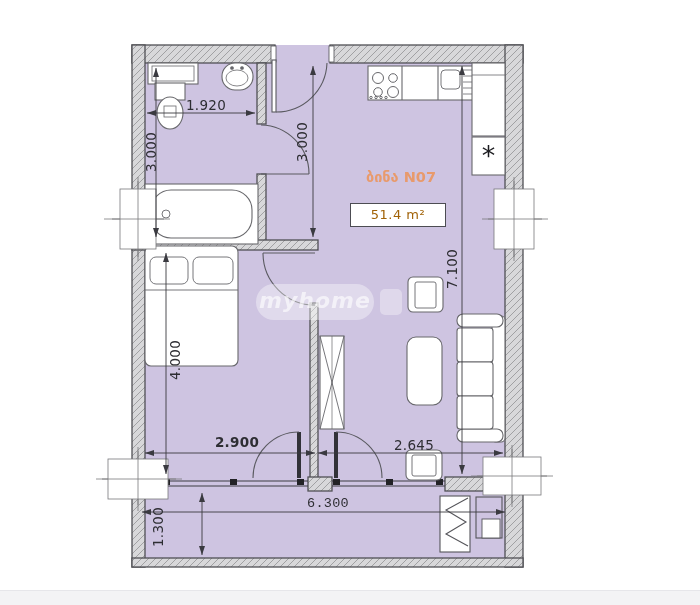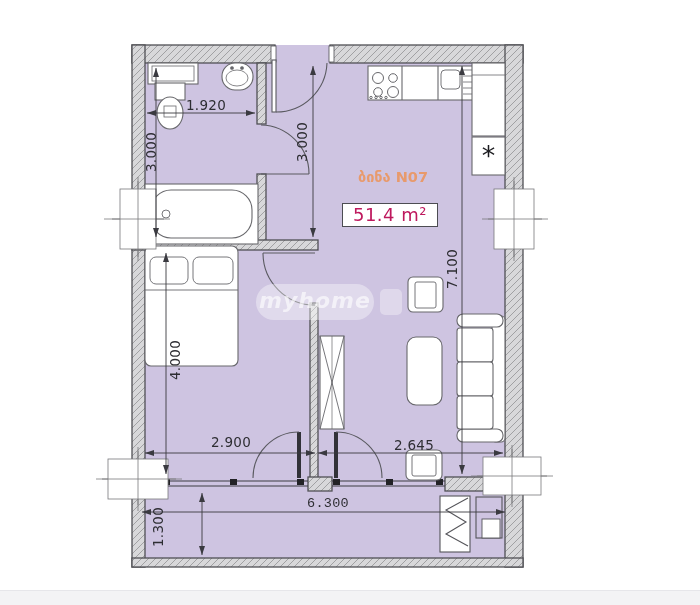--- a/index.html
+++ b/index.html
@@ -2,23 +2,23 @@
 <html><head>
 <meta charset="utf-8">
 <style>
   html,body{margin:0;padding:0;background:#ffffff;}
   #stage{position:relative;width:700px;height:605px;background:#ffffff;overflow:hidden;
          font-family:"DejaVu Sans",sans-serif;}
   #plan-svg{position:absolute;left:0;top:0;}
   .txt{position:absolute;white-space:nowrap;color:#2e2e33;font-size:13.5px;text-align:center;}
   .vert{transform:rotate(-90deg);transform-origin:center center;}
   .dim{width:50px;height:16px;line-height:16px;letter-spacing:.3px;}
-  #apt-label{left:350px;top:169px;width:86px;font-size:14.5px;font-weight:bold;color:#e89a6c;}
-  #area-badge{left:342px;top:203px;width:94px;height:22px;line-height:22px;background:#ffffff;
-              border:1.5px solid #4c4c52;font-size:18px;color:#be185d;letter-spacing:.5px;}
+  #apt-label{left:350px;top:169px;width:86px;font-size:14.5px;font-weight:bold;color:#e89a6c;text-align:right;}
+  #area-badge{left:350px;top:203px;width:94px;height:22px;line-height:22px;background:#ffffff;
+              border:1.5px solid #4c4c52;font-size:13px;color:#a16207;letter-spacing:.5px;}
   #fridge-symbol{left:472px;top:143px;width:33px;font-size:27px;line-height:26px;color:#1b1b1f;}
   #watermark{position:absolute;left:256px;top:284px;width:148px;height:38px;pointer-events:none;}
   #watermark .pill{position:absolute;left:0;top:0;width:118px;height:36px;border-radius:18px;
                    background:rgba(255,255,255,.38);}
   #watermark .wm-text{position:absolute;left:0;top:4px;width:118px;text-align:center;
                    font-size:22px;font-weight:bold;color:rgba(255,255,255,.62);letter-spacing:1px;font-style:italic;}
   #watermark .wm-block{position:absolute;left:124px;top:5px;width:22px;height:26px;border-radius:5px;
                    background:rgba(255,255,255,.35);}
   #bottom-strip{position:absolute;left:0;top:590px;width:700px;height:15px;background:#f3f3f5;
                 border-top:1px solid #e6e6ea;}
@@ -235,21 +235,21 @@
     <line x1="142" y1="512" x2="505" y2="512" marker-start="url(#arw)" marker-end="url(#arw)"></line>
     <line x1="202" y1="493" x2="202" y2="555" marker-start="url(#arw)" marker-end="url(#arw)"></line>
   </g>
 </svg>
 
 <div class="txt dim" style="left:181px;top:97px;">1.920</div>
 <div class="txt dim vert" style="left:126px;top:144px;">3.000</div>
 <div class="txt dim vert" style="left:277px;top:134px;">3.000</div>
 <div class="txt dim vert" style="left:150px;top:352px;">4.000</div>
 <div class="txt dim vert" style="left:427px;top:261px;">7.100</div>
-<div class="txt dim" style="left:206px;top:434px;">2.900</div>
+<div class="txt dim" style="left:212px;top:434px;font-weight:bold;">2.900</div>
 <div class="txt dim" style="left:389px;top:437px;">2.645</div>
 <div class="txt dim" style="left:303px;top:496px;font-family:Liberation Mono, monospace;">6.300</div>
 <div class="txt dim vert" style="left:133px;top:519px;">1.300</div>
 
 <div class="txt" id="apt-label">ბინა N07</div>
 <div class="txt" id="area-badge">51.4 m²</div>
 <div class="txt" id="fridge-symbol">*</div>
 
 <div id="watermark">
   <div class="pill"></div>

